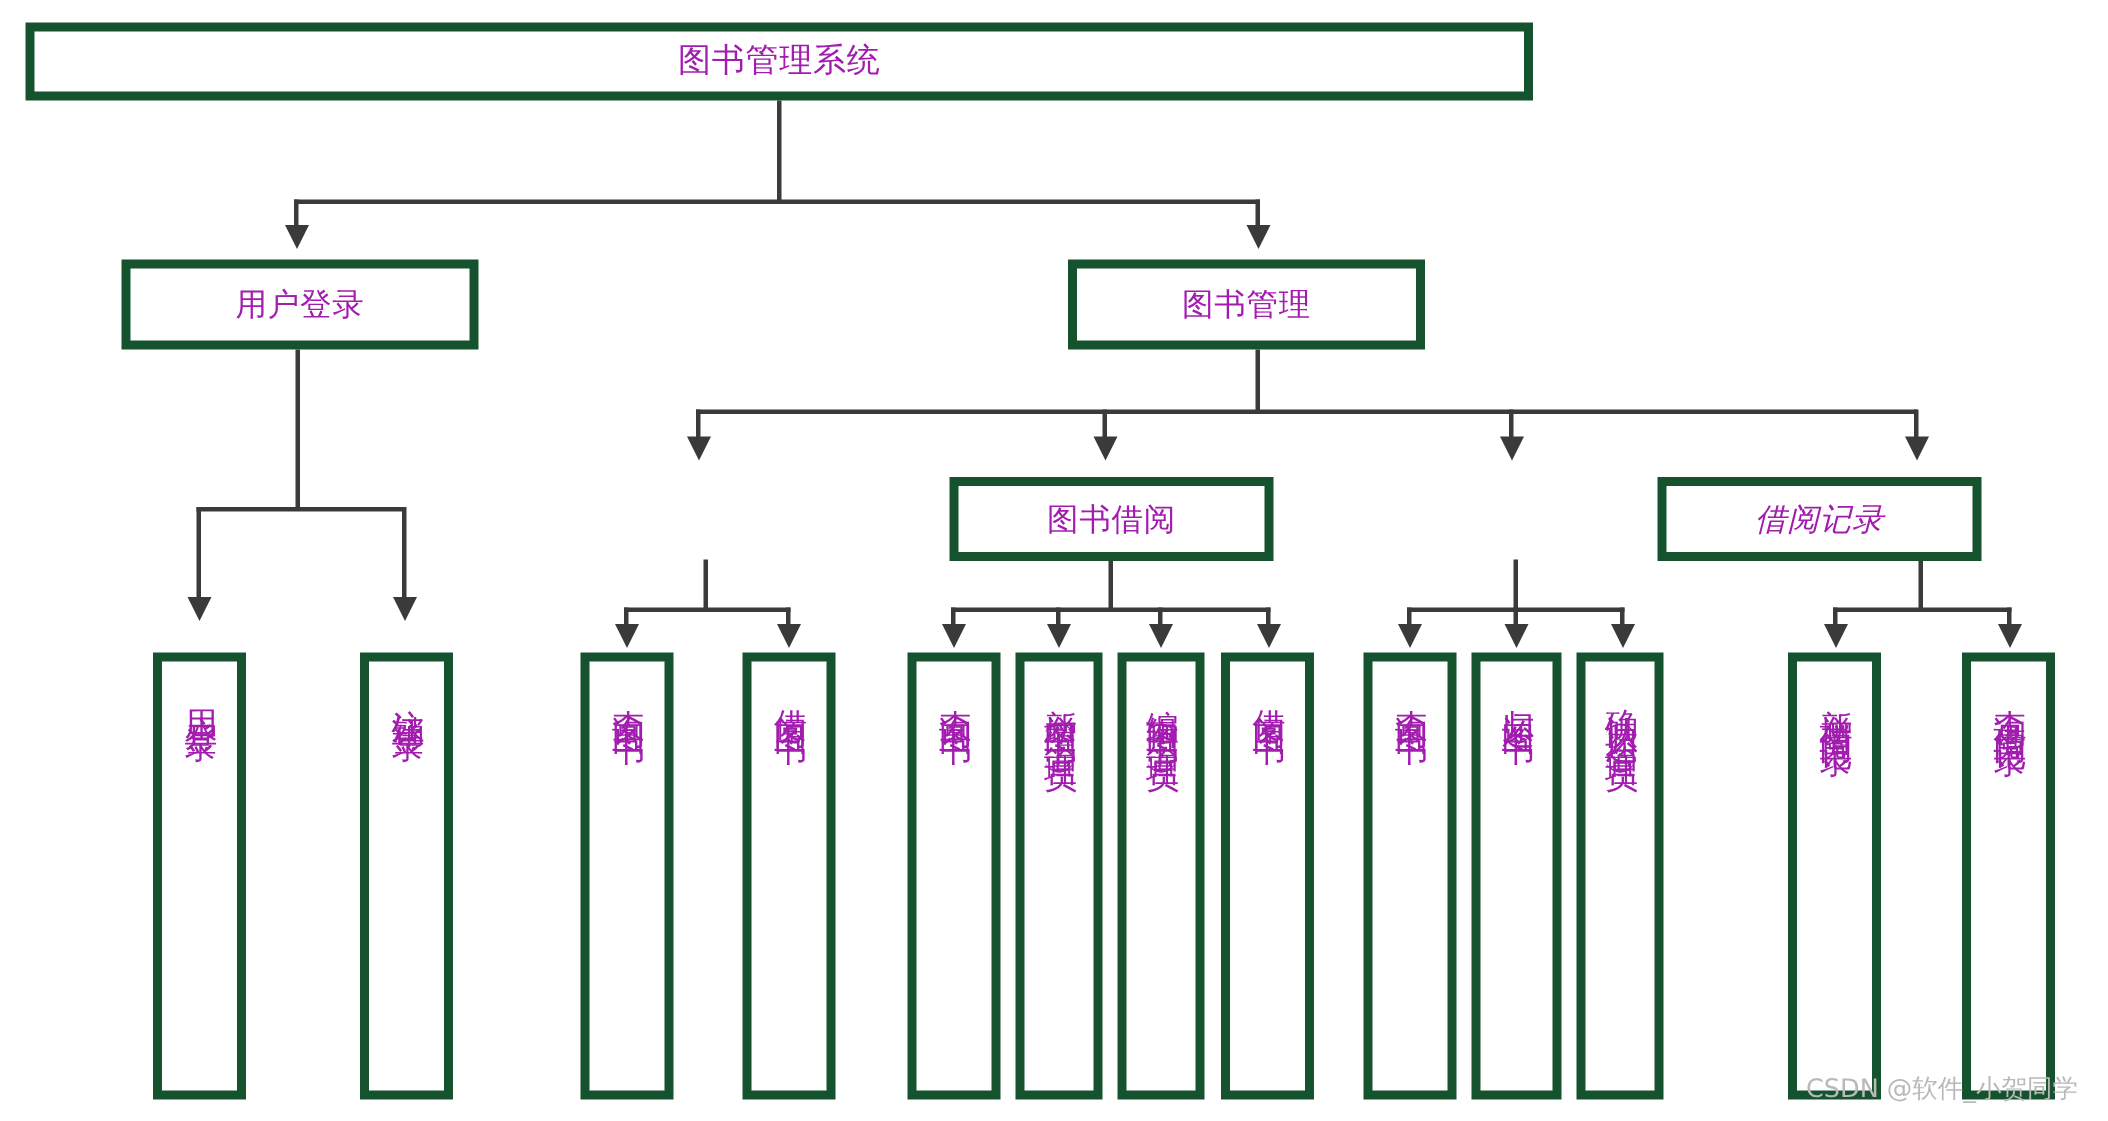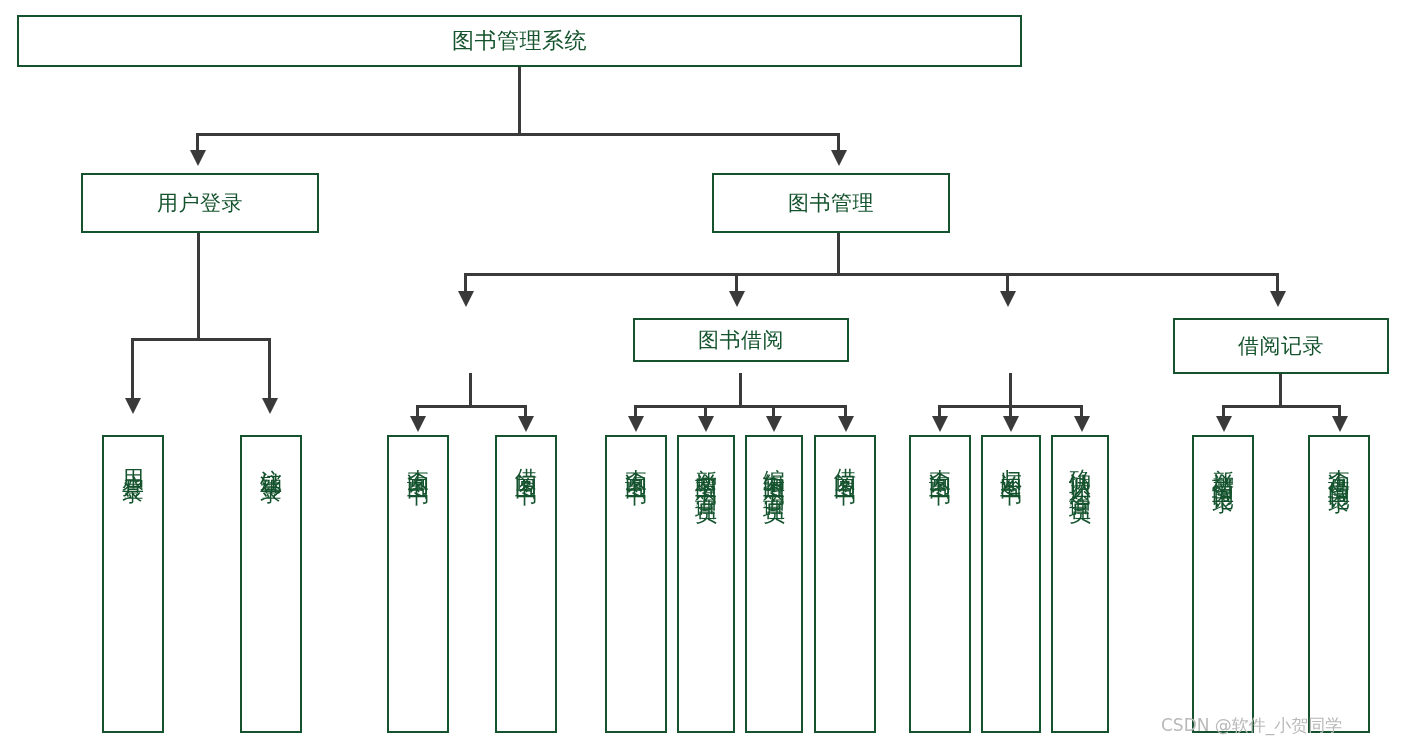--- a/index.html
+++ b/index.html
@@ -12,26 +12,26 @@
     width: 1405px;
     height: 747px;
     background: #ffffff;
     font-family: "DejaVu Sans", "Liberation Sans", sans-serif;
     overflow: hidden;
   }
   
   .node {
     position: absolute;
     box-sizing: border-box;
-    border: 2px solid #14532d;
+    border: 6px solid #14532d;
     background: #ffffff;
     display: flex;
     align-items: center;
     justify-content: center;
-    color: #14532d;
+    color: #a21caf;
   }
   .node .label {
     display: block;
     text-align: center;
     line-height: 1.05;
     letter-spacing: 0.5px;
   }
   
   .node.horiz .label {
     writing-mode: horizontal-tb;
@@ -144,24 +144,24 @@
     <span class="label">图书管理系统</span>
   </div>
 
   <div class="node horiz" style="left:81px; top:173px; width:238px; height:60px;">
     <span class="label">用户登录</span>
   </div>
   <div class="node horiz" style="left:712px; top:173px; width:238px; height:60px;">
     <span class="label">图书管理</span>
   </div>
 
-  <div class="node horiz" style="left:633px; top:318px; width:216px; height:44px;">
+  <div class="node horiz" style="left:633px; top:318px; width:216px; height:56px;">
     <span class="label">图书借阅</span>
   </div>
-  <div class="node horiz" style="left:1173px; top:318px; width:216px; height:56px;">
+  <div class="node horiz" style="left:1105px; top:318px; width:216px; height:56px;font-style:italic;">
     <span class="label">借阅记录</span>
   </div>
 
   <div class="node vert" style="left:102px; top:435px; width:62px; height:298px;">
     <span class="label">用户登录</span>
   </div>
   <div class="node vert" style="left:240px; top:435px; width:62px; height:298px;">
     <span class="label">注销登录</span>
   </div>
 
@@ -195,15 +195,15 @@
     <span class="label">确认归还（管理员）</span>
   </div>
 
   <div class="node vert" style="left:1192px; top:435px; width:62px; height:298px;">
     <span class="label">新增借阅记录</span>
   </div>
   <div class="node vert" style="left:1308px; top:435px; width:62px; height:298px;">
     <span class="label">查询借阅记录</span>
   </div>
 
-  <div id="watermark" style="left:1161px; top:714px;text-align:center;">CSDN @软件_小贺同学</div>
+  <div id="watermark" style="left:1204px; top:714px;text-align:center;">CSDN @软件_小贺同学</div>
 
 </div>
 
 </body></html>

